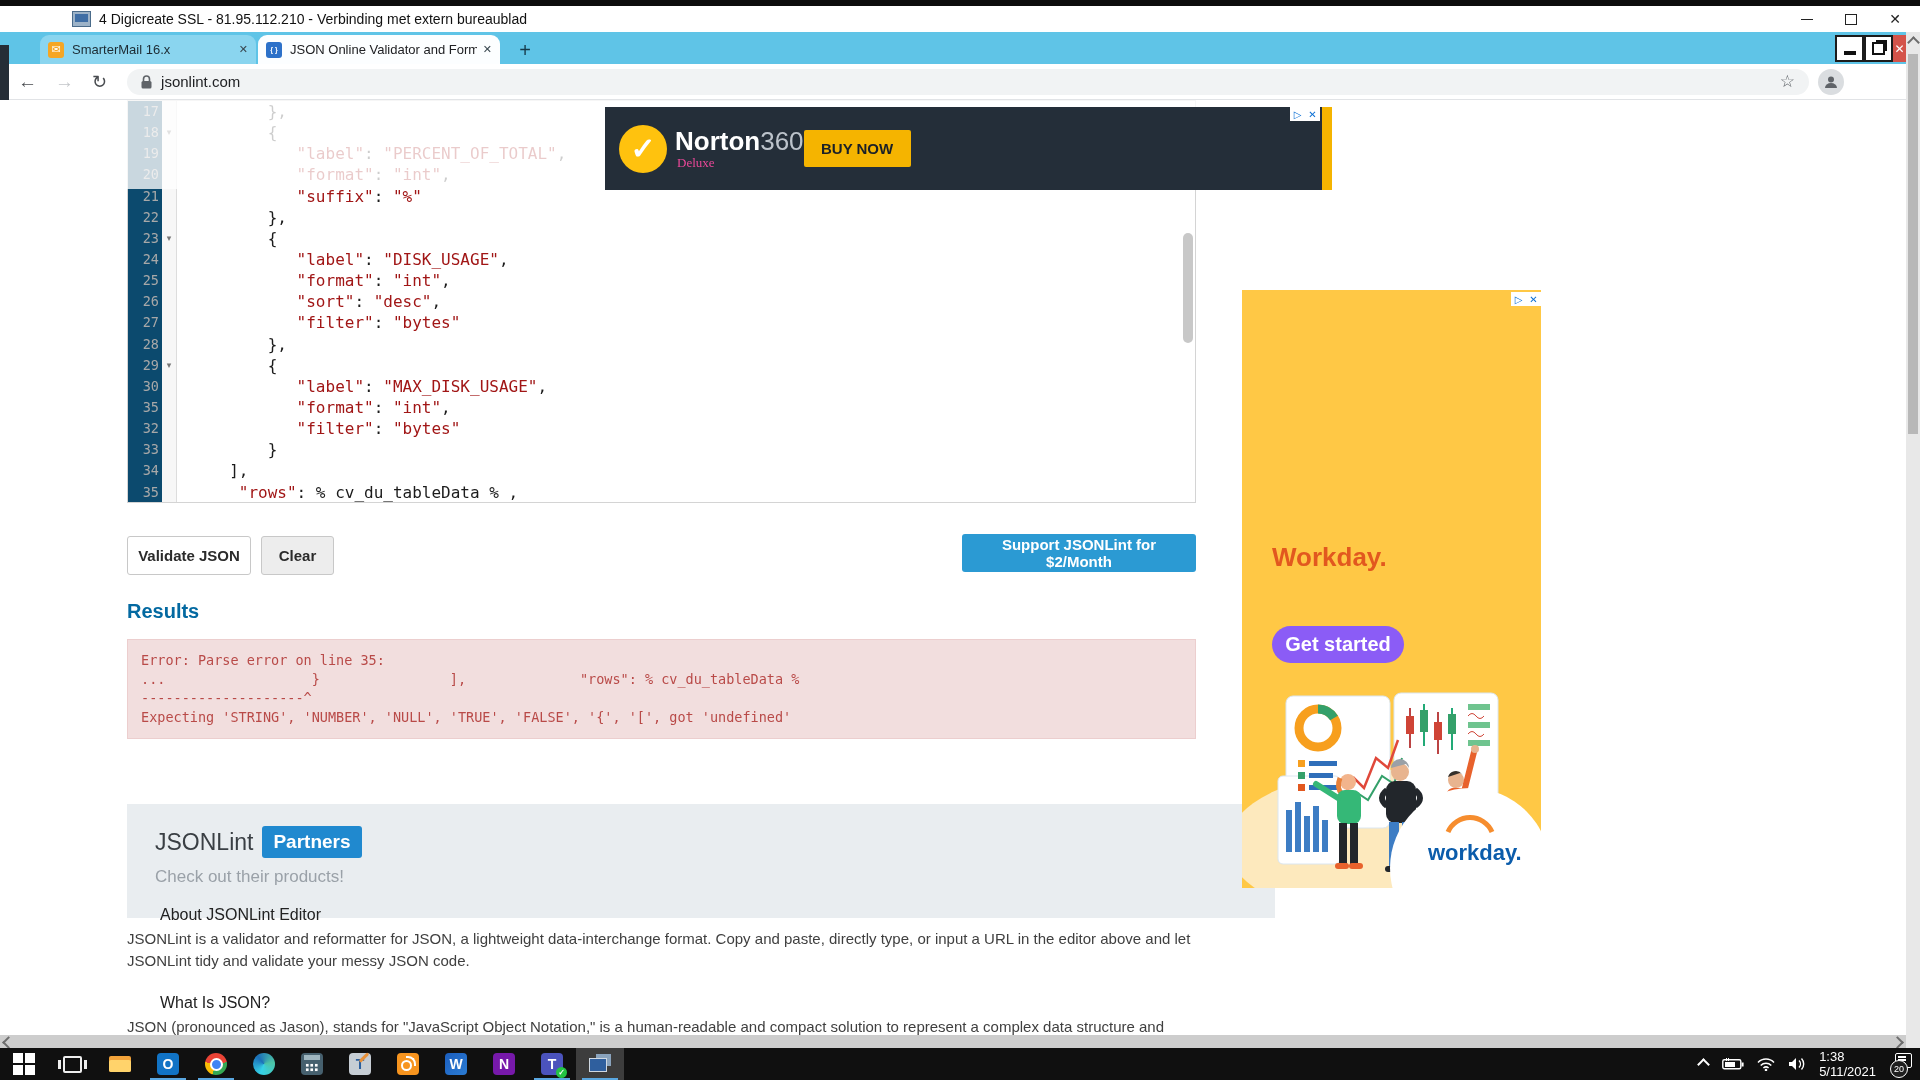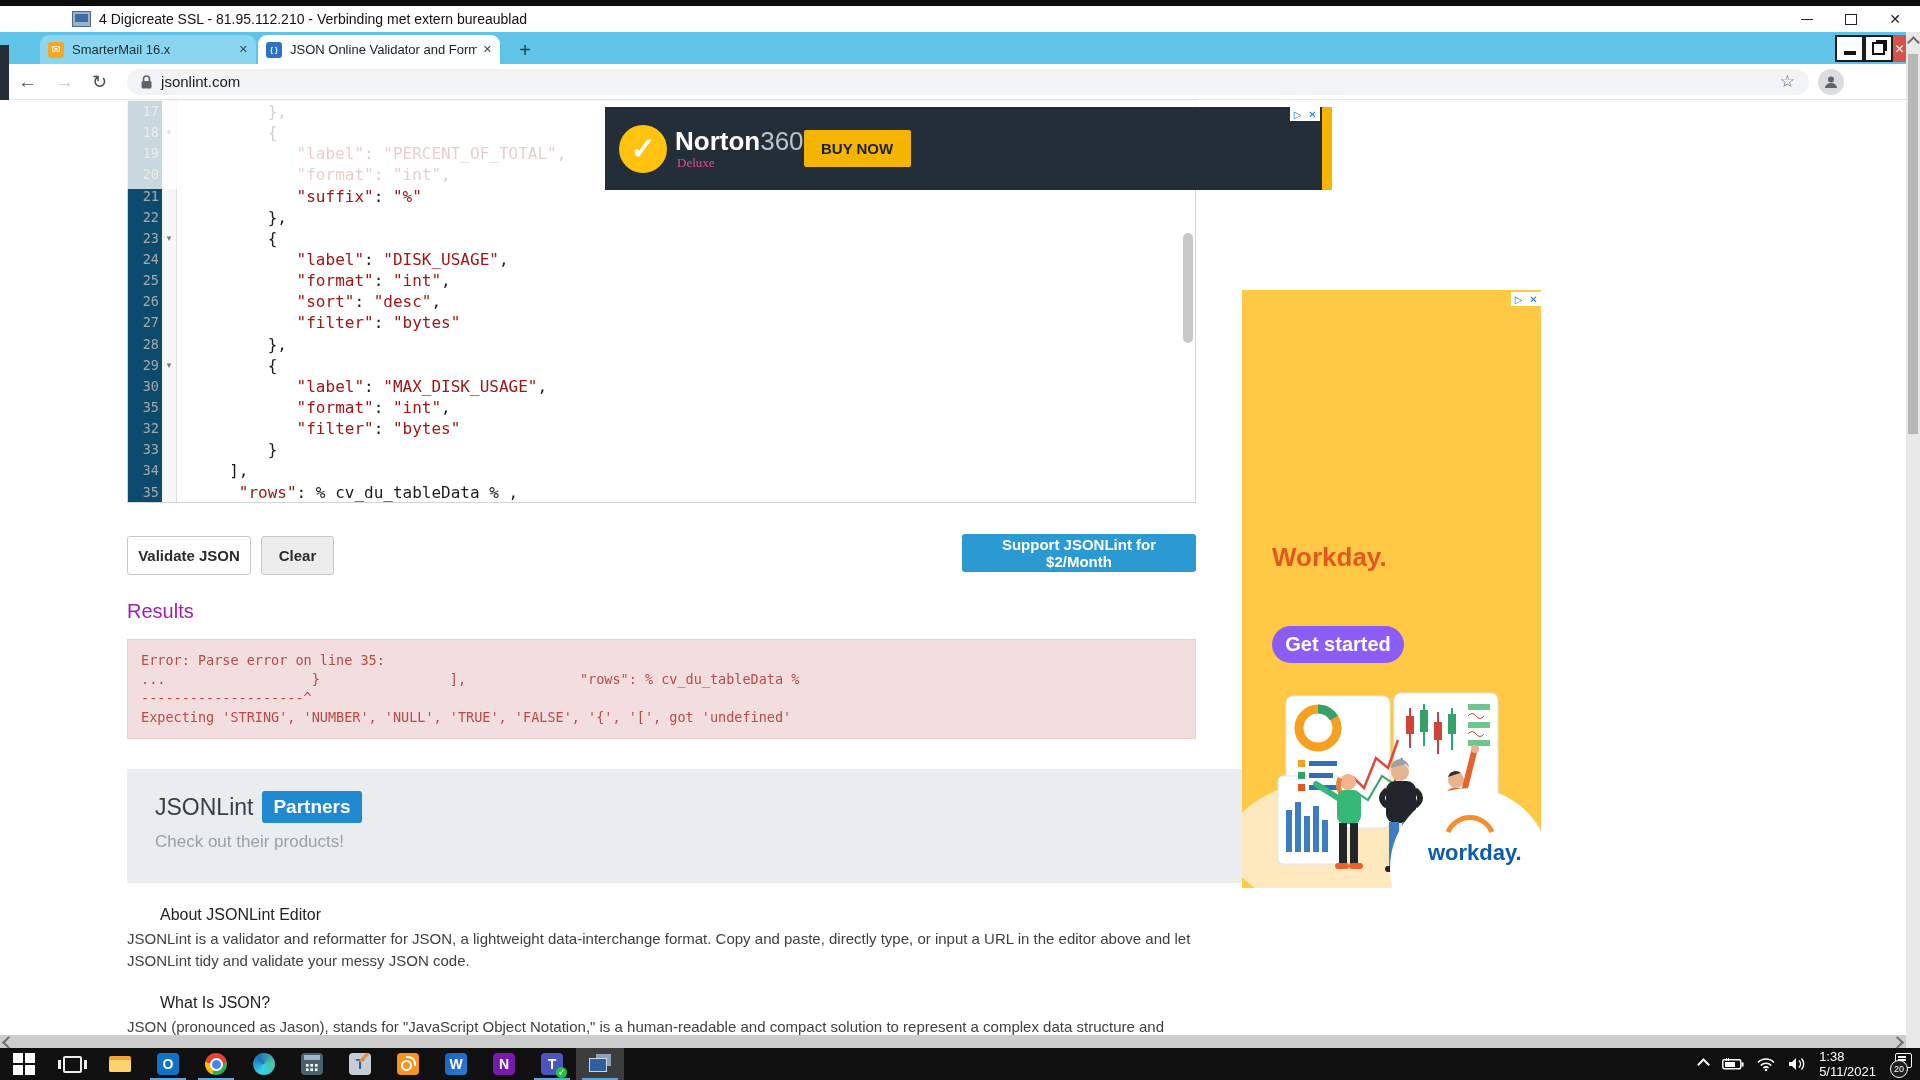--- a/index.html
+++ b/index.html
@@ -86,31 +86,31 @@
   #nortonChoice{right:12px;top:0;}
   #wdChoice{right:0;top:2px;}
 
   
   .pbtn{position:absolute;box-sizing:border-box;border-radius:3px;font-weight:bold;font-size:15px;
         display:flex;align-items:center;justify-content:center;color:#2b2b2b;}
   #btnValidate{left:127px;top:436px;width:124px;height:39px;background:#fff;border:1px solid #c8c8c8;}
   #btnClear{left:261px;top:436px;width:73px;height:39px;background:#ededed;border:1px solid #c8c8c8;}
   #btnSupport{left:962px;top:434px;width:234px;height:38px;background:#2b9ad3;color:#fff;border:none;}
 
-  #resultsHeading{left:127px;top:385px;font-size:20px;font-weight:normal;color:#a21caf;}
+  #resultsHeading{left:127px;top:385px;font-size:20px;font-weight:bold;color:#0369a1;}
   h2,h3,p{margin:0;}
   #resultsHeading{top:500px;}
 
   
   #errorBox{left:127px;top:539px;width:1069px;height:100px;background:#f2dede;border:1px solid #eccece;
             box-sizing:border-box;padding:11px 0 0 13px;}
   #errorBox div{font:13.5px/19px "DejaVu Sans Mono","Liberation Mono",monospace;color:#b94a48;white-space:pre;}
 
   
-  #partnersBox{left:127px;top:669px;width:1148px;height:114px;background:#e9edf0;}
+  #partnersBox{left:127px;top:704px;width:1148px;height:114px;background:#e9edf0;}
   #partnersLine{position:absolute;left:28px;top:22px;font-size:23px;color:#3a3f44;display:flex;align-items:center;}
   #partnersBadge{margin-left:9px;background:#2089cf;color:#fff;font-size:19px;font-weight:bold;padding:5px 11px;border-radius:3px;}
   #partnersSub{position:absolute;left:28px;top:63px;font-size:17px;color:#9aa1a8;}
 
   
   #aboutSec{left:127px;top:806px;width:1069px;}
   #aboutSec h3{font-size:16px;font-weight:normal;color:#222;margin-left:33px;}
   #aboutSec p{font-size:15px;color:#3f3f3f;line-height:22px;margin-top:4px;}
   #aboutH2{margin-top:22px;}
 

